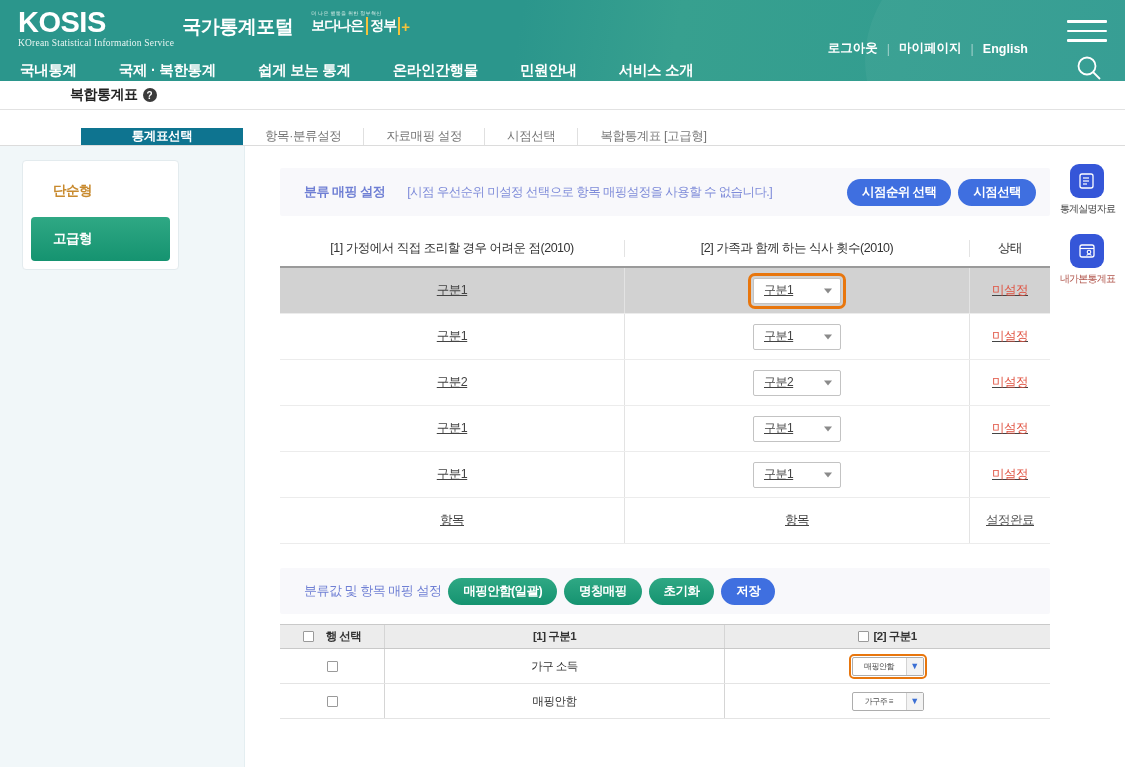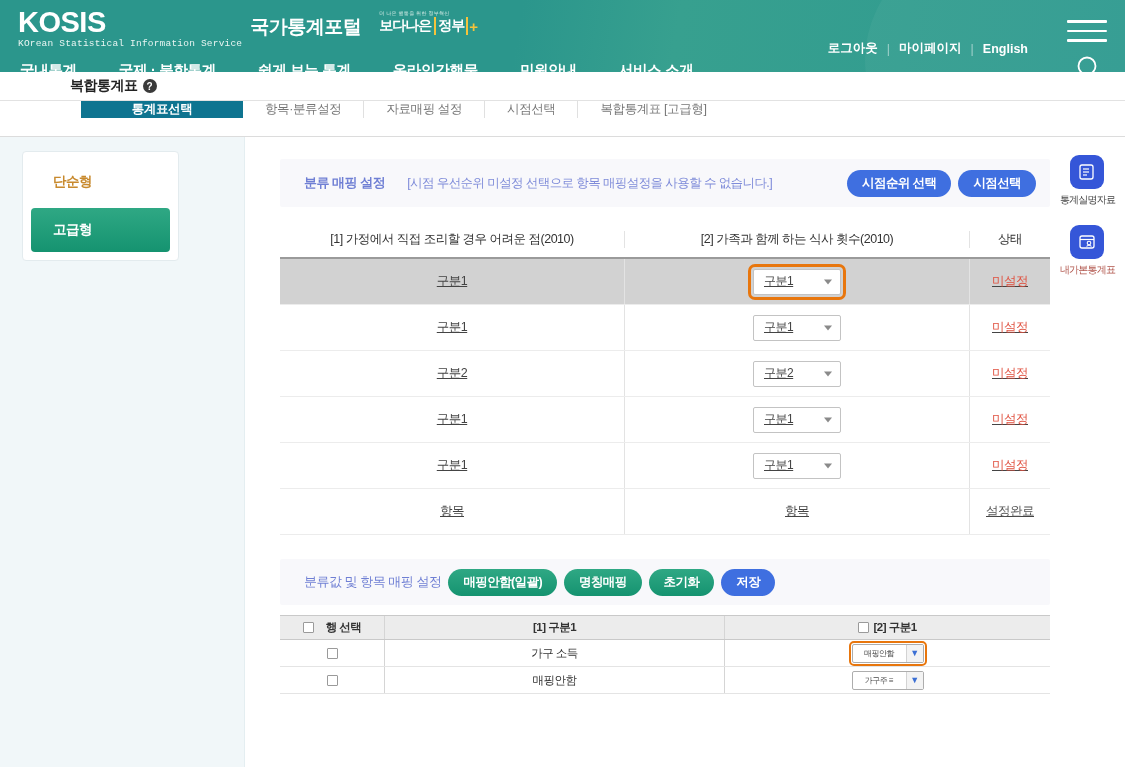--- a/index.html
+++ b/index.html
@@ -7,38 +7,38 @@
     width: 1125px; height: 767px;
     font-family: "Liberation Sans", "DejaVu Sans", sans-serif;
     background: #ffffff;
     overflow: hidden;
   }
   .page { position: relative; width: 1125px; height: 767px; background:#fff; }
 
   
   .header {
     position: relative;
-    height: 72px;
+    height: 81px;
     background: linear-gradient(100deg,#2b968c 0%,#2b968c 46%,#37a08f 60%,#2f9a90 100%);
     overflow: hidden;
   }
   .header::after{
     content:""; position:absolute; right:-40px; top:-70px;
     width:300px; height:260px; border-radius:50%;
     background: rgba(255,255,255,0.045);
   }
   .brand { position:absolute; left:18px; top:8px; display:flex; align-items:flex-start; }
   .kosis-logo { color:#fff; line-height:1; }
   .kosis-main {
     font-size:29px; font-weight:bold; letter-spacing:-0.5px;
     font-family:"Liberation Sans", sans-serif;
   }
   .kosis-sub {
     font-size:9.5px; letter-spacing:0.2px; margin-top:2px; color:#e8f5f2;
-    font-family:Liberation Mono, monospace; white-space:nowrap;
+    font-family:Liberation Serif, serif; white-space:nowrap;
   }
   .kosis-kr {
     color:#fff; font-size:19px; font-weight:bold; margin-left:8px; margin-top:6px;
     letter-spacing:-0.5px;
   }
   .gov-badge { margin-left:18px; margin-top:2px; position:relative; }
   .gov-tiny { font-size:5px; color:#dff1ec; letter-spacing:0.3px; margin-bottom:1px; }
   .gov-main { display:flex; align-items:center; }
   .gov-main .g1 { color:#fff; font-size:14px; font-weight:bold; letter-spacing:-1px;text-align:right;}
   .gov-main .g2 {
@@ -80,21 +80,21 @@
   .titlebar .title { font-size:14px; font-weight:bold; color:#222; letter-spacing:-0.5px;}
   .help-icon {
     display:inline-flex; align-items:center; justify-content:center;
     width:14px; height:14px; border-radius:50%; background:#3a3a3a; color:#fff;
     font-size:10px; font-weight:bold; margin-left:5px; cursor:pointer;
   }
 
   
   .tabs {
     position:relative; height:36px; border-bottom:1px solid #dcdcdc;
-    display:flex; align-items:flex-start; padding-left:81px; background:#fff;
+    display:flex; align-items:flex-end; padding-left:81px; background:#fff;
   }
   .tab {
     display:flex; align-items:center; justify-content:center;
     font-size:12.5px; color:#777; padding:0 22px;
     border-right:1px solid #e0e0e0; letter-spacing:-0.4px; cursor:pointer;
     white-space:nowrap;
   }
   .tab:last-child { border-right:none; }
   .tab.active {
     background:#0e7490; color:#fff; font-weight:bold;
@@ -186,21 +186,21 @@
   .grid { margin-top:10px; border-top:1px solid #c9c9c9; }
   .grid-head {
     display:flex; height:24px; align-items:center; background:#ececec;
     border-bottom:1px solid #c9c9c9; font-size:11.5px; font-weight:bold; color:#333;
     letter-spacing:-0.5px;
   }
   .g-c1 { width:105px; display:flex; align-items:center; justify-content:center; gap:12px; height:100%; border-right:1px solid #d5d5d5;}
   .g-c2 { width:340px; display:flex; align-items:center; justify-content:center; height:100%; border-right:1px solid #d5d5d5;}
   .g-c3 { flex:1; display:flex; align-items:center; justify-content:center; gap:4px; height:100%;}
   .grid-row {
-    display:flex; height:27px; font-size:11.5px; color:#333;
+    display:flex; height:35px; font-size:11.5px; color:#333;
     border-bottom:1px solid #e4e4e4; letter-spacing:-0.5px; background:#fff;
   }
   .chk {
     width:11px; height:11px; border:1px solid #9a9a9a; background:#fff;
     border-radius:1px; display:inline-block; cursor:pointer; flex:none;
   }
   .mini-sel {
     display:flex; align-items:stretch; height:19px; border:1px solid #adadad;
     background:#fff; border-radius:2px; width:72px; cursor:pointer;
   }

